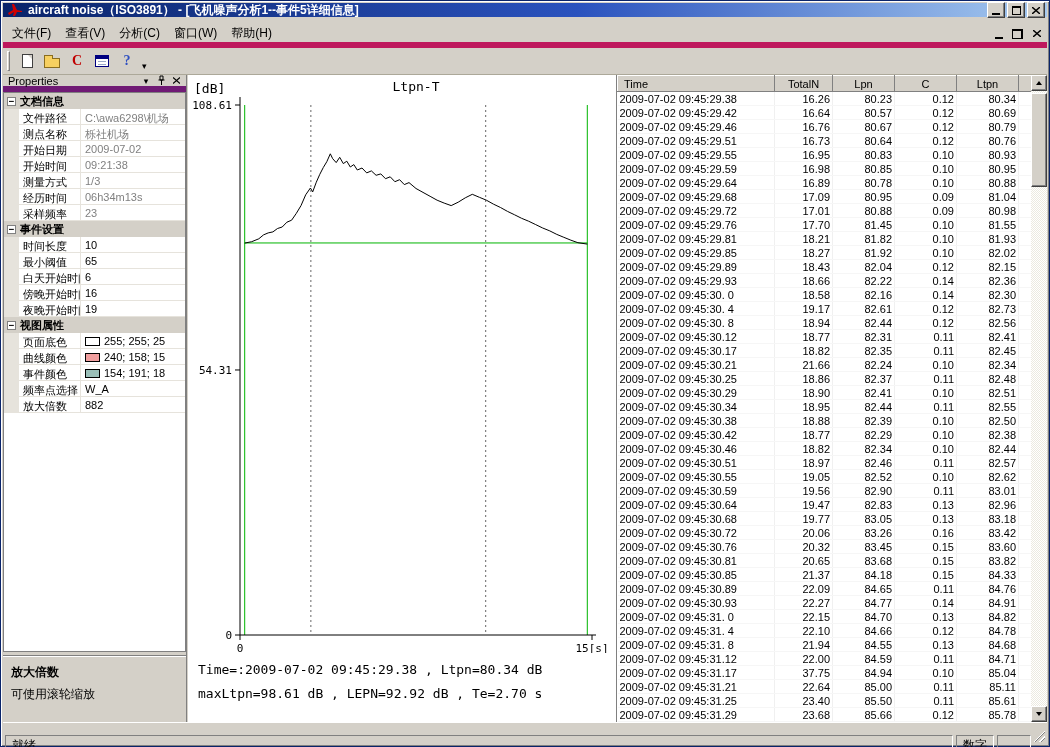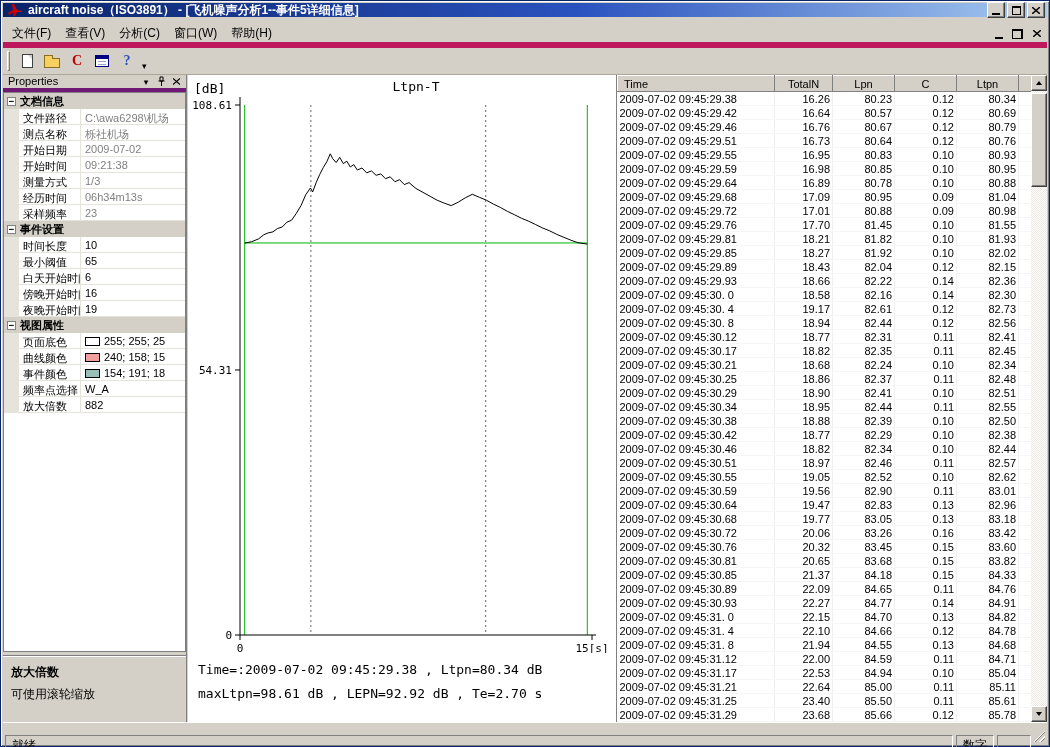--- a/index.html
+++ b/index.html
@@ -46,22 +46,22 @@
   .icon-props::after { content:""; position:absolute; left:2px; right:2px; top:5px; height:5px;
     background:repeating-linear-gradient(#9AA8C8 0 1px, transparent 1px 3px); }
   .glyph-help { font-weight:bold; font-size:14px; color:#2E4FC0; font-family:"Liberation Serif",serif; }
   .tb-overflow { font-size:9px; color:#000; margin-left:2px; align-self:flex-end; padding-bottom:3px; }
 
   
   #main { position:absolute; left:2px; top:74px; right:2px; bottom:24px; background:#D4D0C8; }
 
   
   #props { position:absolute; left:0; top:0; width:184px; bottom:0; background:#D4D0C8; border-right:1px solid #808080; }
-  #props-header { height:17px; display:flex; align-items:flex-start; padding:0 3px 0 5px; font-size:11px;
-    color:#000; border-bottom:4px solid #701a75; background:#D4D0C8; }
+  #props-header { height:17px; display:flex; align-items:center; padding:0 3px 0 5px; font-size:11px;
+    color:#000; border-bottom:6px solid #701a75; background:#D4D0C8; }
   #props-header .ph-title { flex:1; }
   .ph-btn { width:14px; height:13px; display:flex; align-items:center; justify-content:center; margin-left:1px; font-size:9px; }
   #prop-grid { position:absolute; left:0; right:0; top:17px; bottom:70px; background:#fff;
     border:1px solid #808080; overflow:hidden; font-size:11px; }
   .prop-section { height:16px; background:#D4D0C8; display:flex; align-items:center; font-weight:bold; }
   .collapse-box { width:9px; height:9px; background:#fff; border:1px solid #808080; font-size:9px; line-height:7px;
     text-align:center; margin:0 4px 0 3px; font-family:"DejaVu Sans Mono",monospace; }
   .prop-row { height:16px; display:flex; border-bottom:1px solid #E6E3DC; background:#fff; }
   .prop-indent { width:15px; background:#E6E3DC; border-right:1px solid #E6E3DC; }
   .prop-label { width:62px; padding:2px 2px 0 4px; border-right:1px solid #E6E3DC; white-space:nowrap; overflow:hidden; }
@@ -495,21 +495,21 @@
             <tr>
               <td class="c-time">2009-07-02 09:45:30.17</td>
               <td class="c-num">18.82</td>
               <td class="c-num">82.35</td>
               <td class="c-num">0.11</td>
               <td class="c-num">82.45</td>
               <td></td>
             </tr>
             <tr>
               <td class="c-time">2009-07-02 09:45:30.21</td>
-              <td class="c-num">18.68</td>
+              <td class="c-num">21.66</td>
               <td class="c-num">82.24</td>
               <td class="c-num">0.10</td>
               <td class="c-num">82.34</td>
               <td></td>
             </tr>
             <tr>
               <td class="c-time">2009-07-02 09:45:30.25</td>
               <td class="c-num">18.86</td>
               <td class="c-num">82.37</td>
               <td class="c-num">0.11</td>
@@ -671,21 +671,21 @@
             <tr>
               <td class="c-time">2009-07-02 09:45:31.12</td>
               <td class="c-num">22.00</td>
               <td class="c-num">84.59</td>
               <td class="c-num">0.11</td>
               <td class="c-num">84.71</td>
               <td></td>
             </tr>
             <tr>
               <td class="c-time">2009-07-02 09:45:31.17</td>
-              <td class="c-num">22.53</td>
+              <td class="c-num">37.75</td>
               <td class="c-num">84.94</td>
               <td class="c-num">0.10</td>
               <td class="c-num">85.04</td>
               <td></td>
             </tr>
             <tr>
               <td class="c-time">2009-07-02 09:45:31.21</td>
               <td class="c-num">22.64</td>
               <td class="c-num">85.00</td>
               <td class="c-num">0.11</td>

